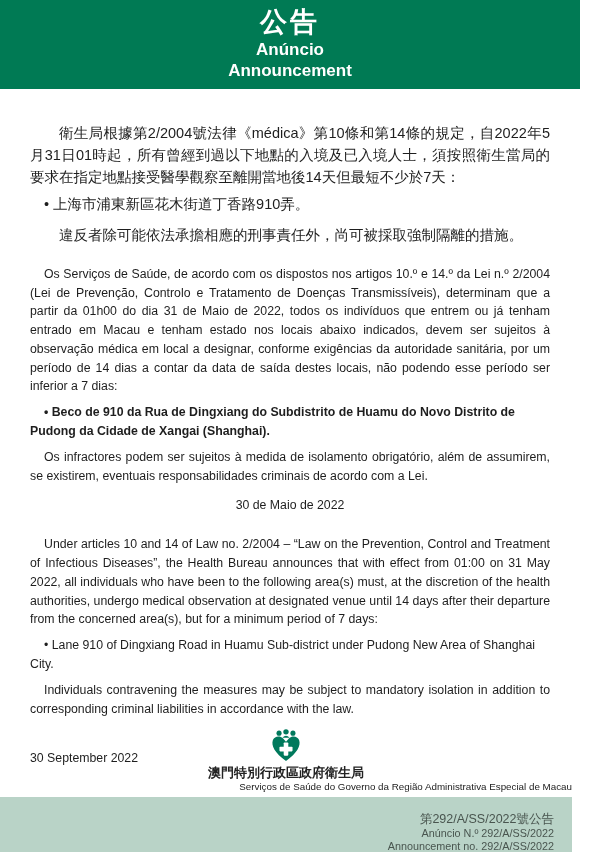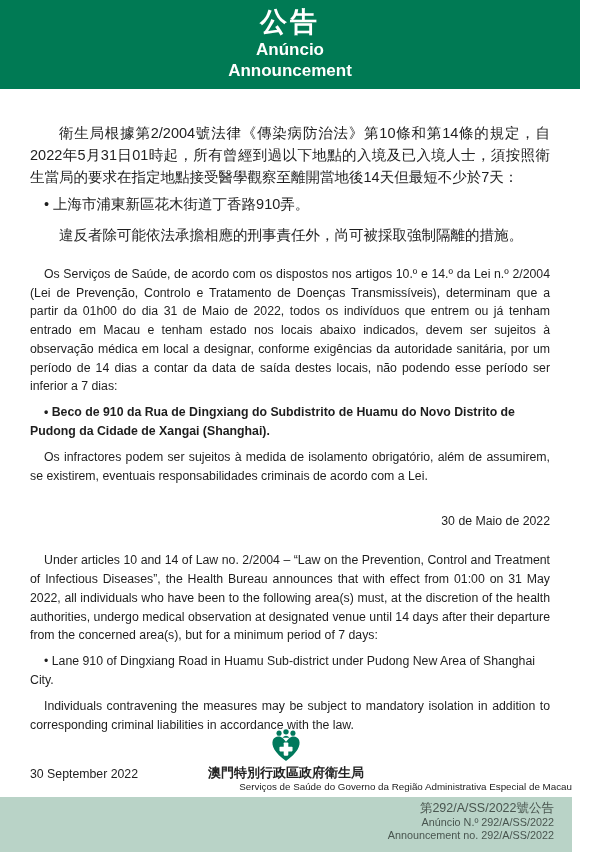--- a/index.html
+++ b/index.html
@@ -49,21 +49,21 @@
   .zh.p-date      { margin-top: 12px; text-align: left; }
 
   .latin {
     font-size: 12.3px;
     line-height: 18.7px;
     text-align: justify;
   }
   .pt.p-law       { margin-top: 19px; text-indent: 14px; }
   .pt.p-bullet    { margin-top: 7px;  text-indent: 14px; text-align: left; font-weight: bold; }
   .pt.p-violation { margin-top: 8px;  text-indent: 14px; }
-  .pt.p-date      { margin-top: 26px; text-align: right; }
+  .pt.p-date      { margin-top: 10px; text-align: center; }
 
   .en.p-law       { margin-top: 21px; text-indent: 14px; }
   .en.p-bullet    { margin-top: 7px;  text-indent: 14px; text-align: left; }
   .en.p-violation { margin-top: 8px;  text-indent: 14px; }
   .en.p-date      { margin-top: 30px; text-align: left; }
 
   
   .footer {
     position: absolute;
     left: 0; right: 8px; bottom: 0;
@@ -79,41 +79,41 @@
   .org-pt {
     text-align: right;
     font-size: 9.8px;
     line-height: 12px;
     color: #222222;
     margin-bottom: 4px;
   }
   .ref-bar {
     background: #b9d3c7;
     height: 55px;
-    padding: 3px 18px 0 0;
+    padding: 14px 18px 0 0;
     text-align: right;
     color: #49554f;
   }
   .ref-zh { font-size: 12.5px; line-height: 16px; }
   .ref-pt, .ref-en { font-size: 10.8px; line-height: 13px; }
 </style>
 </head>
 <body>
 
 <div class="page">
 
   <div class="banner">
     <div class="t-zh">公告</div>
     <div class="t-pt">Anúncio</div>
     <div class="t-en">Announcement</div>
   </div>
 
   <div class="content">
 
-    <p class="zh p-law">衛生局根據第2/2004號法律《傳染病防治法》第10條和第14條的規定，自2022年5月31日01時起，所有曾經到過以下地點的入境及已入境人士，須按照衛生當局的要求在指定地點接受醫學觀察至離開當地後14天但最短不少於7天：</p>
+    <p class="zh p-law">衛生局根據第2/2004號法律《médica》第10條和第14條的規定，自2022年5月31日01時起，所有曾經到過以下地點的入境及已入境人士，須按照衛生當局的要求在指定地點接受醫學觀察至離開當地後14天但最短不少於7天：</p>
     <p class="zh p-bullet">• 上海市浦東新區花木街道丁香路910弄。</p>
     <p class="zh p-violation">違反者除可能依法承擔相應的刑事責任外，尚可被採取強制隔離的措施。</p>
 
     <p class="latin pt p-law">Os Serviços de Saúde, de acordo com os dispostos nos artigos 10.º e 14.º da Lei n.º 2/2004 (Lei de Prevenção, Controlo e Tratamento de Doenças Transmissíveis), determinam que a partir da 01h00 do dia 31 de Maio de 2022, todos os indivíduos que entrem ou já tenham entrado em Macau e tenham estado nos locais abaixo indicados, devem ser sujeitos à observação médica em local a designar, conforme exigências da autoridade sanitária, por um período de 14 dias a contar da data de saída destes locais, não podendo esse período ser inferior a 7 dias:</p>
     <p class="latin pt p-bullet">• Beco de 910 da Rua de Dingxiang do Subdistrito de Huamu do Novo Distrito de Pudong da Cidade de Xangai (Shanghai).</p>
     <p class="latin pt p-violation">Os infractores podem ser sujeitos à medida de isolamento obrigatório, além de assumirem, se existirem, eventuais responsabilidades criminais de acordo com a Lei.</p>
     <p class="latin pt p-date">30 de Maio de 2022</p>
 
     <p class="latin en p-law">Under articles 10 and 14 of Law no. 2/2004 – “Law on the Prevention, Control and Treatment of Infectious Diseases”, the Health Bureau announces that with effect from 01:00 on 31 May 2022, all individuals who have been to the following area(s) must, at the discretion of the health authorities, undergo medical observation at designated venue until 14 days after their departure from the concerned area(s), but for a minimum period of 7 days:</p>
     <p class="latin en p-bullet">• Lane 910 of Dingxiang Road in Huamu Sub-district under Pudong New Area of Shanghai City.</p>

